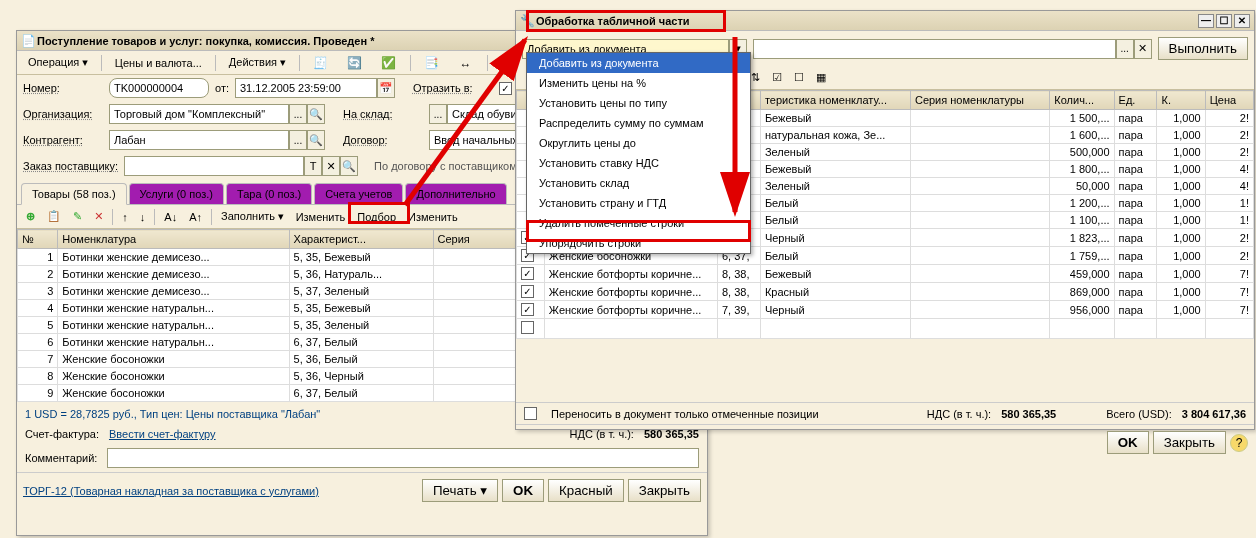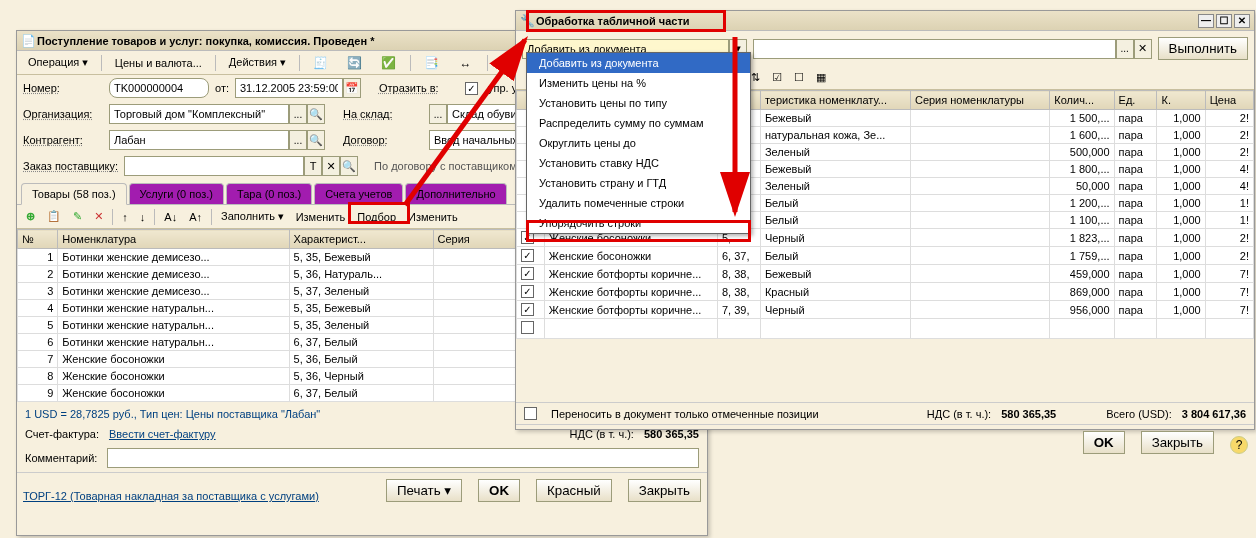--- a/index.html
+++ b/index.html
@@ -145,24 +145,24 @@
   .footer-row {
     display: flex;
     align-items: center;
     padding: 4px 8px;
     gap: 10px;
   }
   .link { color: #004080; text-decoration: underline; cursor: pointer; }
   .button-bar {
     display: flex;
     justify-content: flex-end;
-    align-items: flex-end;
+    align-items: center;
     padding: 6px;
     border-top: 1px solid #ccc;
-    gap: 16px;
+    gap: 4px;
   }
   .btn {
     padding: 3px 10px;
     border: 1px solid #9c9c7a;
     background: linear-gradient(#fff, #e8e0c8);
     cursor: pointer;
   }
   .dropdown {
     position: absolute;
     background: #fff;
@@ -239,21 +239,21 @@
     <span class="tb-btn">
         <span class="icon" style="color:#27c">?</span>
       </span>
   </div>
 
   <div class="form-row">
     <span class="label">Номер:</span>
     <input class="input" style="width: 100px; border-radius: 8px;" value="TK000000004">
     <span>от:</span>
     <div class="combo-wrap">
-      <input class="input" style="width: 108px;" value="31.12.2005 23:59:00">
+      <input class="input" style="width: 142px;" value="31.12.2005 23:59:00">
       <button class="icon-btn">📅</button>
     </div>
     <span class="label" style="margin-left:12px">Отразить в:</span>
     <span class="checkbox">✓</span>
     <span>упр. учете</span>
   </div>
 
   <div class="form-row">
     <span class="label">Организация:</span>
     <div class="combo-wrap">
@@ -663,20 +663,21 @@
 </div>
 
 <div class="dropdown" style="left:526px; top:52px; width:225px;">
   <div id="dropdown-body">
       <div class="dropdown-item selected">Добавить из документа</div>
       <div class="dropdown-item">Изменить цены на %</div>
       <div class="dropdown-item">Установить цены по типу</div>
       <div class="dropdown-item">Распределить сумму по суммам</div>
       <div class="dropdown-item">Округлить цены до</div>
       <div class="dropdown-item">Установить ставку НДС</div>
+      <div class="dropdown-item">Установить склад</div>
       <div class="dropdown-item">Установить страну и ГТД</div>
       <div class="dropdown-item">Удалить помеченные строки</div>
       <div class="dropdown-item">Упорядочить строки</div>
     </div>
 </div>
 
 <div class="red-box" style="left:526px; top:10px; width:200px; height:22px;"></div>
 <div class="red-box" style="left:348px; top:202px; width:62px; height:22px;"></div>
 <div class="red-box" style="left:526px; top:220px; width:225px; height:22px;"></div>
 

